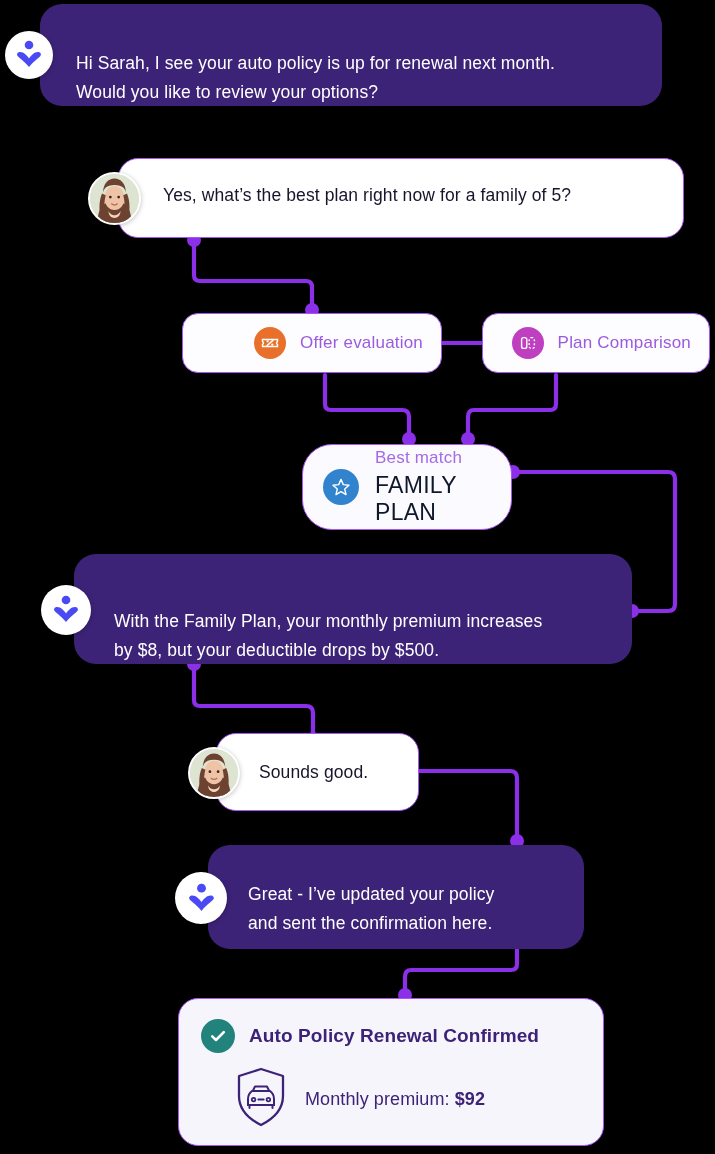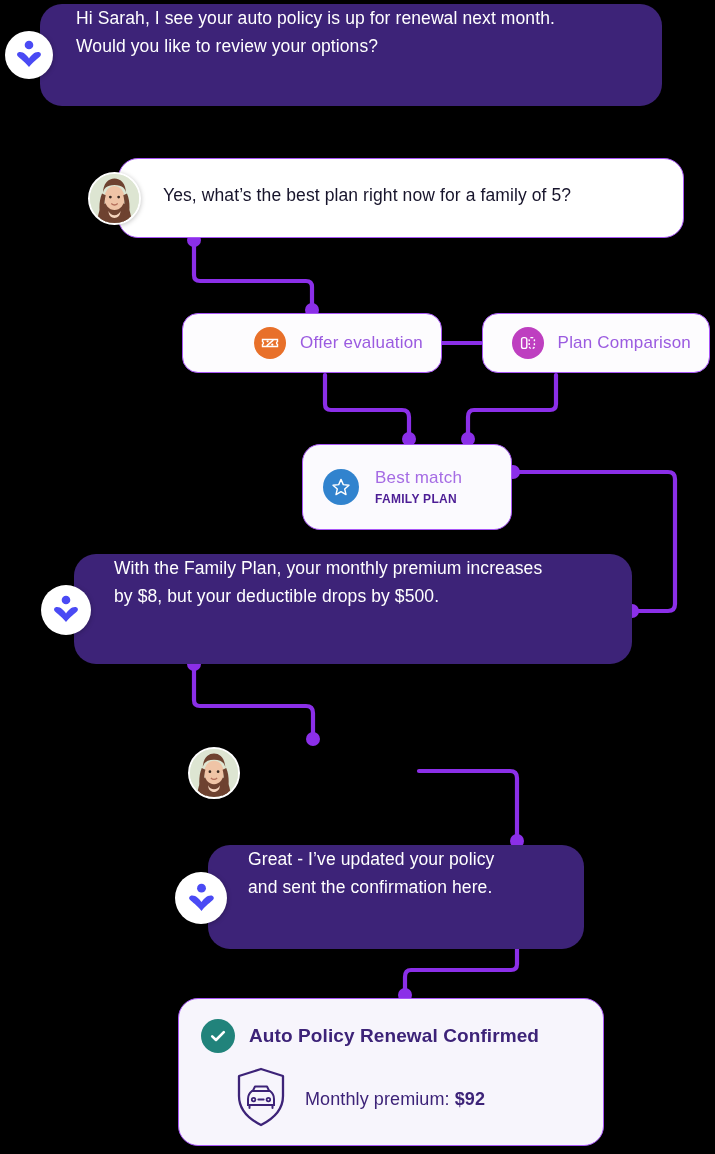--- a/index.html
+++ b/index.html
@@ -16,21 +16,21 @@
 
   
   .node { position: absolute; z-index: 3; }
 
   
   .bot-bubble {
     background: #3D2378;
     border-radius: 22px;
     color: #FFFFFF;
     display: flex;
-    align-items: flex-start;
+    align-items: flex-end;
   }
   .bot-text {
     font-size: 17.5px;
     line-height: 1.62;
     letter-spacing: .1px;
     color: #FFFFFF;
     white-space: pre-line;
   }
 
   
@@ -83,29 +83,29 @@
   .icon-circle {
     flex: 0 0 auto;
     border-radius: 50%;
     display: flex; align-items: center; justify-content: center;
   }
 
   
   .match-card {
     background: #FBFAFE;
     border: 1.6px solid #A855F7;
-    border-radius: 18px;
+    border-radius: 30px;
     display: flex;
     align-items: center;
     gap: 16px;
     padding: 8px 20px;
   }
   .match-lines { display: flex; flex-direction: column; gap: 4px; }
   .match-top { font-size: 17px; color: #A56BE4; letter-spacing: .2px; }
-  .match-plan { font-size: 12px; font-weight: bold; color: #4c1d95; letter-spacing: .3px; }
+  .match-plan { font-size: 23px; font-weight: normal; color: #0f172a; letter-spacing: .3px; }
 
   
   .confirm-card {
     background: #F7F5FC;
     border: 1.8px solid #A855F7;
     border-radius: 20px;
     padding: 20px 22px 22px 22px;
   }
   .confirm-head { display: flex; align-items: center; gap: 14px; }
   .confirm-title {
@@ -227,20 +227,23 @@
     <div class="bot-text">With the Family Plan, your monthly premium increases
 by $8, but your deductible drops by $500.</div>
   </div>
   <div class="avatar avatar-bot" style="left:41px; top:585px; width:50px; height:50px;">
     <svg width="28" height="30" viewBox="0 0 28 30">
       <circle cx="14" cy="5" r="4.3" fill="#4A4AF4"></circle>
       <path d="M5 12 C9 12 12 15.5 14 18.5 C16 15.5 19 12 23 12 C25.6 12 26.8 14.4 25.2 16.2 C22.6 19 18.8 21 14 27 C9.2 21 5.4 19 2.8 16.2 C1.2 14.4 2.4 12 5 12 Z" fill="#4A4AF4"></path>
     </svg>
   </div>
 
+  <div class="node user-bubble" style="left:216px; top:733px; width:203px; height:78px; padding:0 18px 0 42px;">
+    <div class="user-text">Sounds good.</div>
+  </div>
   <div class="avatar avatar-user" style="left:188px; top:747px; width:52px; height:52px;">
     <svg width="52" height="52" viewBox="0 0 53 53">
       <rect width="53" height="53" fill="#DDE5D2"></rect>
       <path d="M8 53 C8 36 17 28 26.5 28 C36 28 45 36 45 53 Z" fill="#6E4230"></path>
       <ellipse cx="26.5" cy="26" rx="11" ry="13" fill="#EFC4A6"></ellipse>
       <path d="M14 22 C14 10 20 5 26.5 5 C33 5 39 10 39 22 C39 16 35 12 26.5 12 C18 12 14 16 14 22 Z" fill="#6E4230"></path>
       <path d="M13 21 C9 30 10 42 12 53 L18 53 C15 42 15 30 17 23 Z" fill="#6E4230"></path>
       <path d="M40 21 C44 30 43 42 41 53 L35 53 C38 42 38 30 36 23 Z" fill="#6E4230"></path>
       <path d="M20 40 C22 46 31 46 33 40 C33 50 20 50 20 40 Z" fill="#F3D3BC"></path>
       <circle cx="22" cy="25" r="1.5" fill="#3A2A22"></circle>

